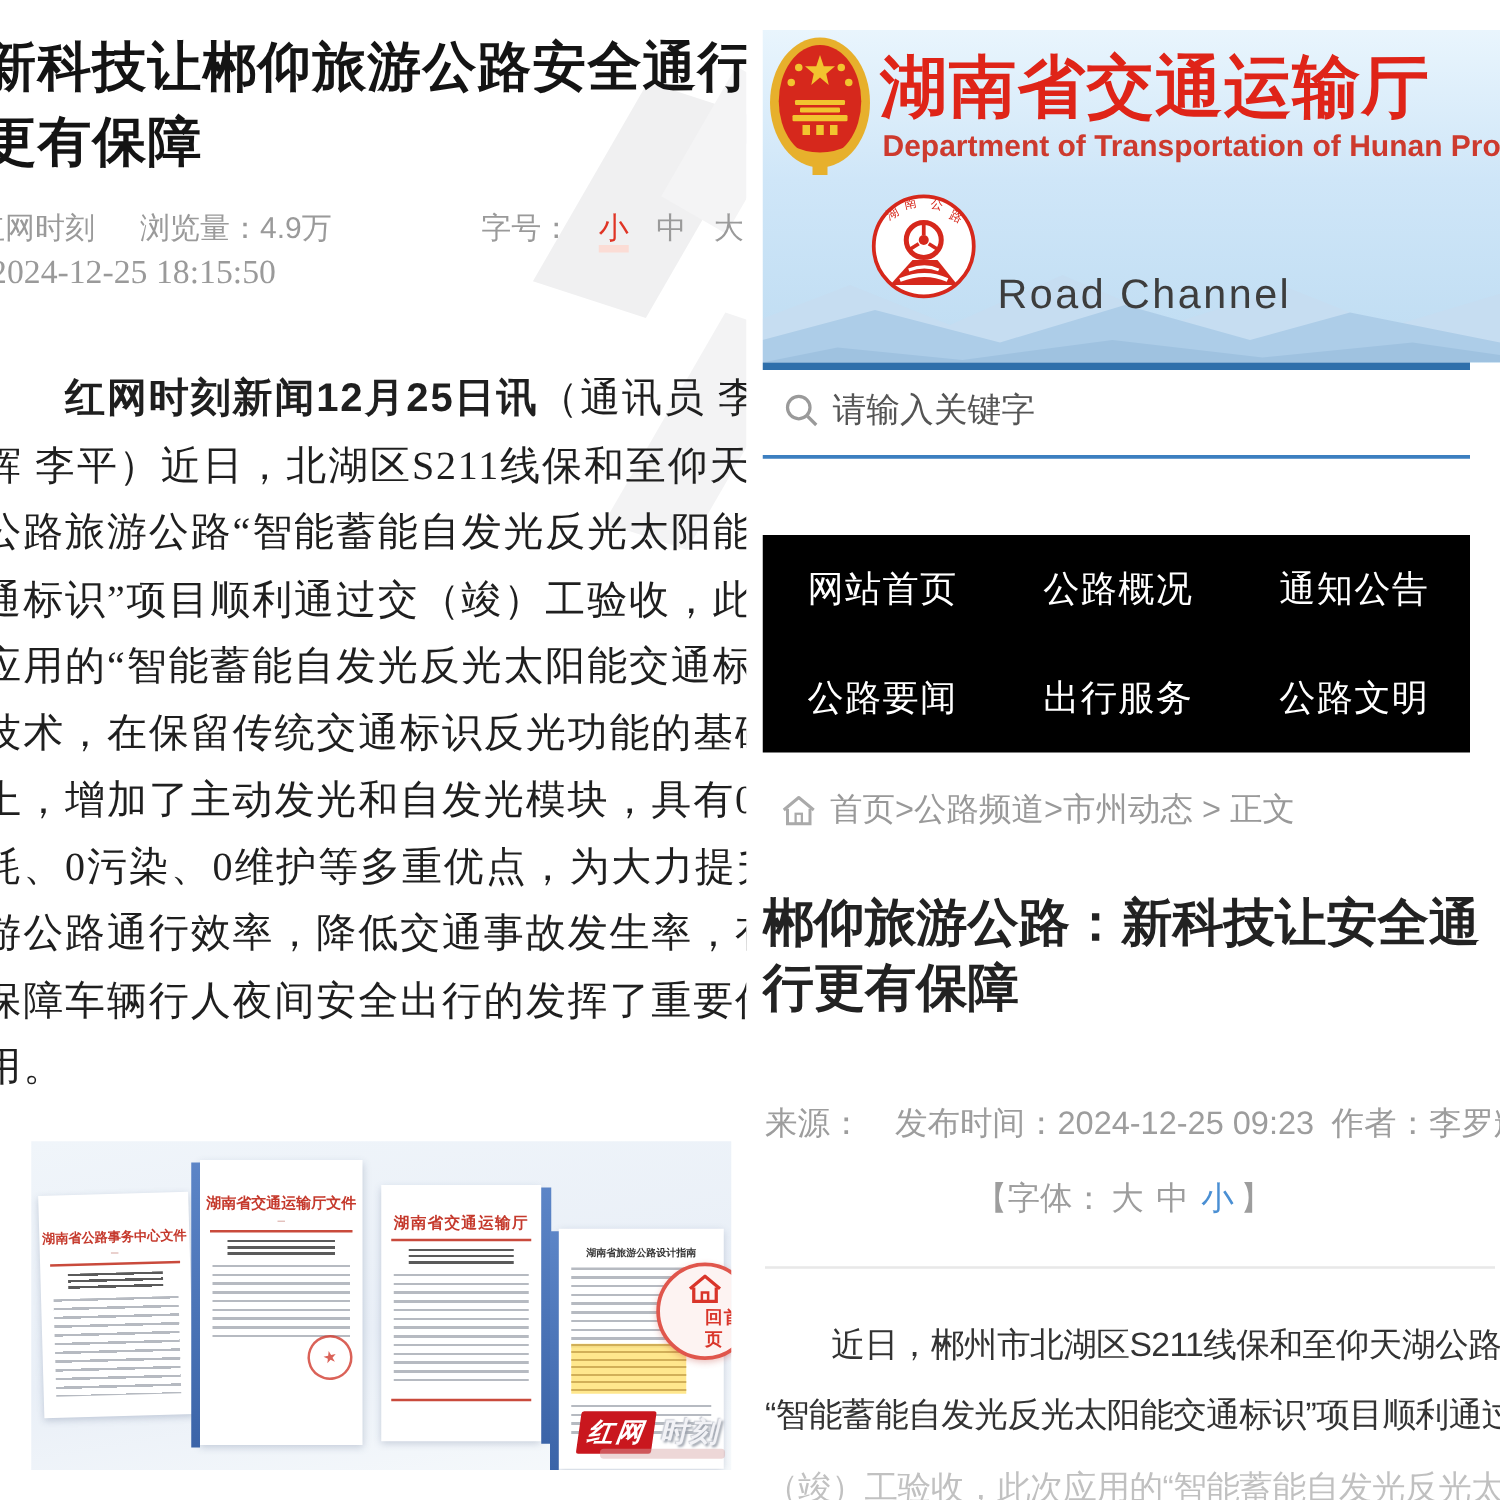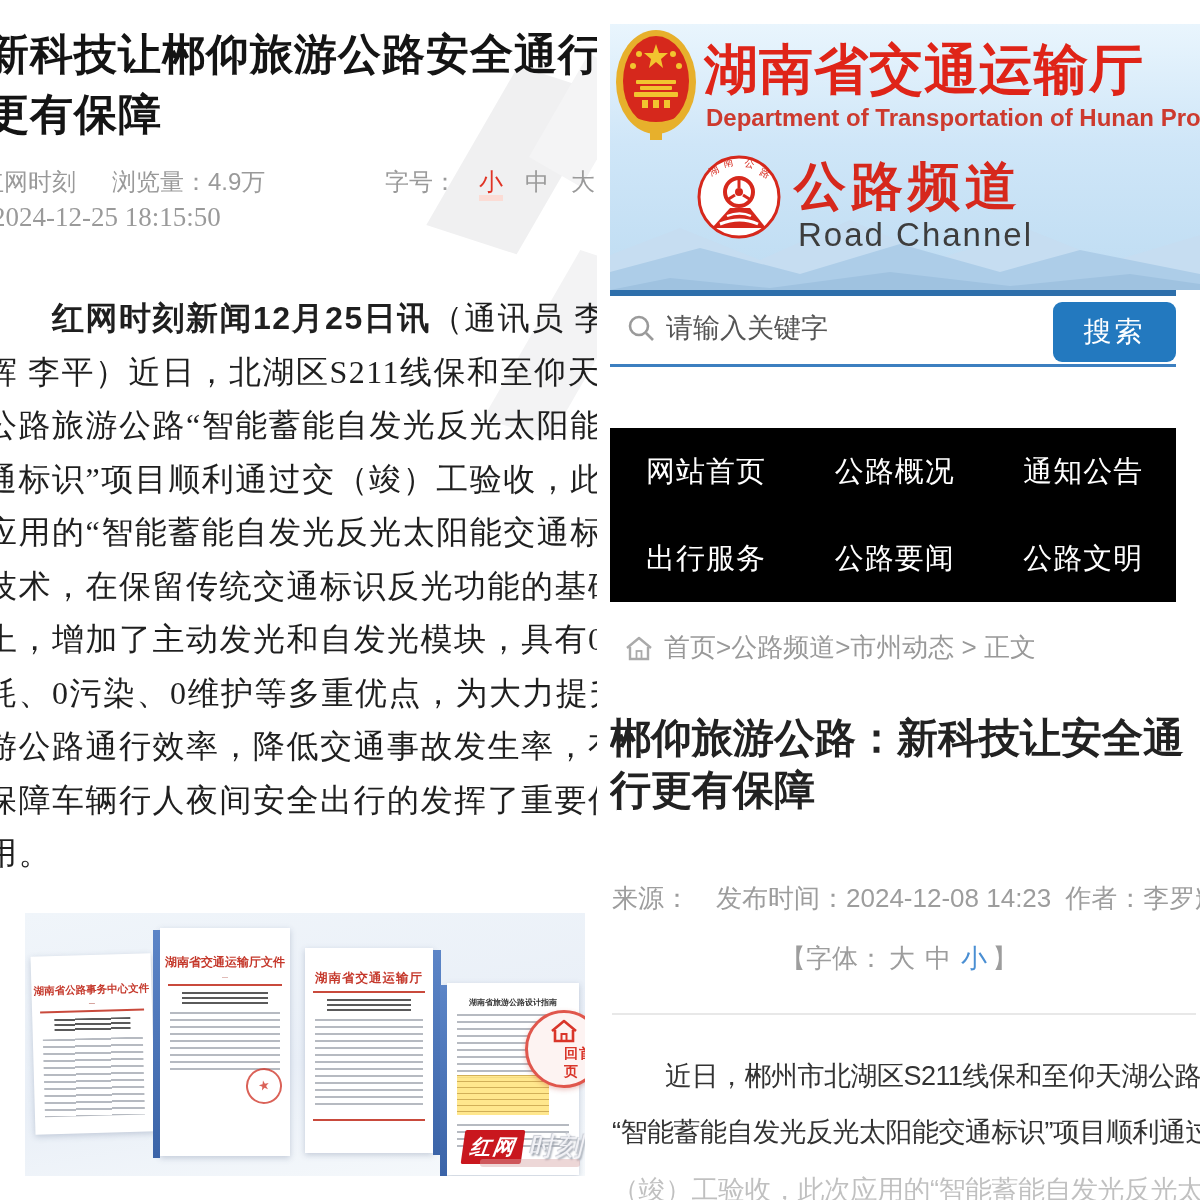--- a/index.html
+++ b/index.html
@@ -49,21 +49,21 @@
          color:#d23b2f;font-size:13px;line-height:32px;text-align:center;opacity:.8;transform:rotate(-12deg);}
   .yellow-hl{position:absolute;left:10px;top:92px;width:92px;height:40px;background:#ffe37a;opacity:.85;
              background-image:repeating-linear-gradient(180deg,#c9a23c 0 1.5px,transparent 1.5px 6px);}
   #home-badge{position:absolute;left:500px;top:97px;width:72px;height:72px;border:3px solid #e0564c;border-radius:50%;
               background:#fdf3f2;display:flex;flex-direction:column;align-items:center;justify-content:center;
               box-shadow:0 2px 5px rgba(190,60,50,.3);}
   #home-badge .badge-label{color:#d9352a;font-size:14px;font-weight:bold;margin-top:1px;letter-spacing:1px;margin-left:36px;}
   #rn-logo{position:absolute;left:438px;top:216px;display:flex;align-items:center;}
   #rn-logo .rn1{background:#c9171e;color:#fff;font-weight:bold;font-style:italic;font-size:21px;
                 padding:3px 7px;transform:skewX(-8deg);border-radius:2px;letter-spacing:2px;}
-  #rn-logo .rn2{color:#f2f2f6;font-weight:normal;font-style:italic;font-size:26px;margin-left:5px;
+  #rn-logo .rn2{color:#f2f2f6;font-weight:bold;font-style:italic;font-size:22px;margin-left:5px;
                 letter-spacing:2px;text-shadow:1.5px 1.5px 2px #9aa0ab,-1px -1px 1px #c9ccd4;}
   #rn-sub{position:absolute;left:455px;top:246px;width:100px;height:8px;background:#d8a6a6;opacity:.45;border-radius:3px;}
   
   #right-page{position:absolute;left:610px;top:0;width:590px;height:1200px;overflow:hidden;background:#fff;}
   #banner{position:absolute;left:0;top:24px;width:590px;height:266px;overflow:hidden;
           background:linear-gradient(180deg,#e9f5fd 0%,#cfe6f8 45%,#bedcf2 100%);}
   #banner .mtns{position:absolute;left:0;bottom:0;width:100%;height:90px;}
   #gov-emblem{position:absolute;left:2px;top:4px;}
   #banner-title{position:absolute;left:94px;top:10px;font-size:54px;font-weight:bold;color:#df2418;
                 letter-spacing:1px;white-space:nowrap;}
@@ -224,60 +224,58 @@
         <line x1="39" y1="41" x2="31" y2="46" stroke="#d6281c" stroke-width="3"></line>
         <line x1="47" y1="41" x2="55" y2="46" stroke="#d6281c" stroke-width="3"></line>
         <path d="M16,74 L70,74 L54,54 L34,54 Z" fill="#d6281c"></path>
         <path d="M24,70 Q44,62 62,70" fill="none" stroke="#fff" stroke-width="3"></path>
         <path d="M31,62 Q44,57 55,62" fill="none" stroke="#fff" stroke-width="2.4"></path>
         <text x="15" y="22" font-size="10" fill="#d6281c" transform="rotate(-28 15 22)">湖</text>
         <text x="28" y="13" font-size="10" fill="#d6281c" transform="rotate(-12 28 13)">南</text>
         <text x="48" y="12" font-size="10" fill="#d6281c" transform="rotate(10 48 12)">公</text>
         <text x="63" y="20" font-size="10" fill="#d6281c" transform="rotate(26 63 20)">路</text>
       </svg>
-      <div id="channel-cn">公路频道</div>
       <div id="channel-en">Road Channel</div>
     </div>
 
     <div id="banner-strip"></div>
 
     <div id="search-row">
       <svg id="search-icon" width="30" height="30" viewBox="0 0 30 30">
         <circle cx="13" cy="13" r="9" fill="none" stroke="#9a9a9a" stroke-width="2.6"></circle>
         <line x1="20" y1="20" x2="27" y2="27" stroke="#9a9a9a" stroke-width="2.6"></line>
       </svg>
       <input id="search-input" type="text" placeholder="请输入关键字" style="">
-      <button id="search-btn">搜索</button>
     </div>
 
     <nav id="nav-menu">
       <div class="nav-item">网站首页</div>
       <div class="nav-item">公路概况</div>
       <div class="nav-item">通知公告</div>
+      <div class="nav-item">公路要闻</div>
       <div class="nav-item">出行服务</div>
-      <div class="nav-item">公路要闻</div>
       <div class="nav-item">公路文明</div>
     </nav>
 
     <div id="breadcrumb">
       <svg width="30" height="28" viewBox="0 0 30 28">
         <polyline points="3,14 15,4 27,14" fill="none" stroke="#aaa" stroke-width="2.4" stroke-linejoin="round"></polyline>
         <path d="M6,13 V25 H24 V13" fill="none" stroke="#aaa" stroke-width="2.4"></path>
         <rect x="12.5" y="17" width="5" height="8" fill="none" stroke="#aaa" stroke-width="1.8"></rect>
       </svg>
       <span class="bc-text">首页&gt;公路频道&gt;市州动态 &gt; 正文</span>
     </div>
 
     <div id="article-title">
       <div>郴仰旅游公路：新科技让安全通</div>
       <div>行更有保障</div>
     </div>
 
     <div id="article-meta">
-      <span class="m-src">来源：</span><span>发布时间：</span><span class="m-time">2024-12-08 14:23</span><span>作者：</span><span>李罗辉、李平</span>
+      <span class="m-src">来源：</span><span>发布时间：</span><span class="m-time">2024-12-25 09:23</span><span>作者：</span><span>李罗辉、李平</span>
     </div>
 
     <div id="article-fontsize">
       <span>【字体：</span><span class="rf">大</span><span class="rf">中</span><span class="rf rf-small">小</span><span>】</span>
     </div>
 
     <div id="article-divider"></div>
 
     <div id="article-body">
       <div class="rp-line">　　近日，郴州市北湖区S211线保和至仰天湖公路旅游公路</div>

